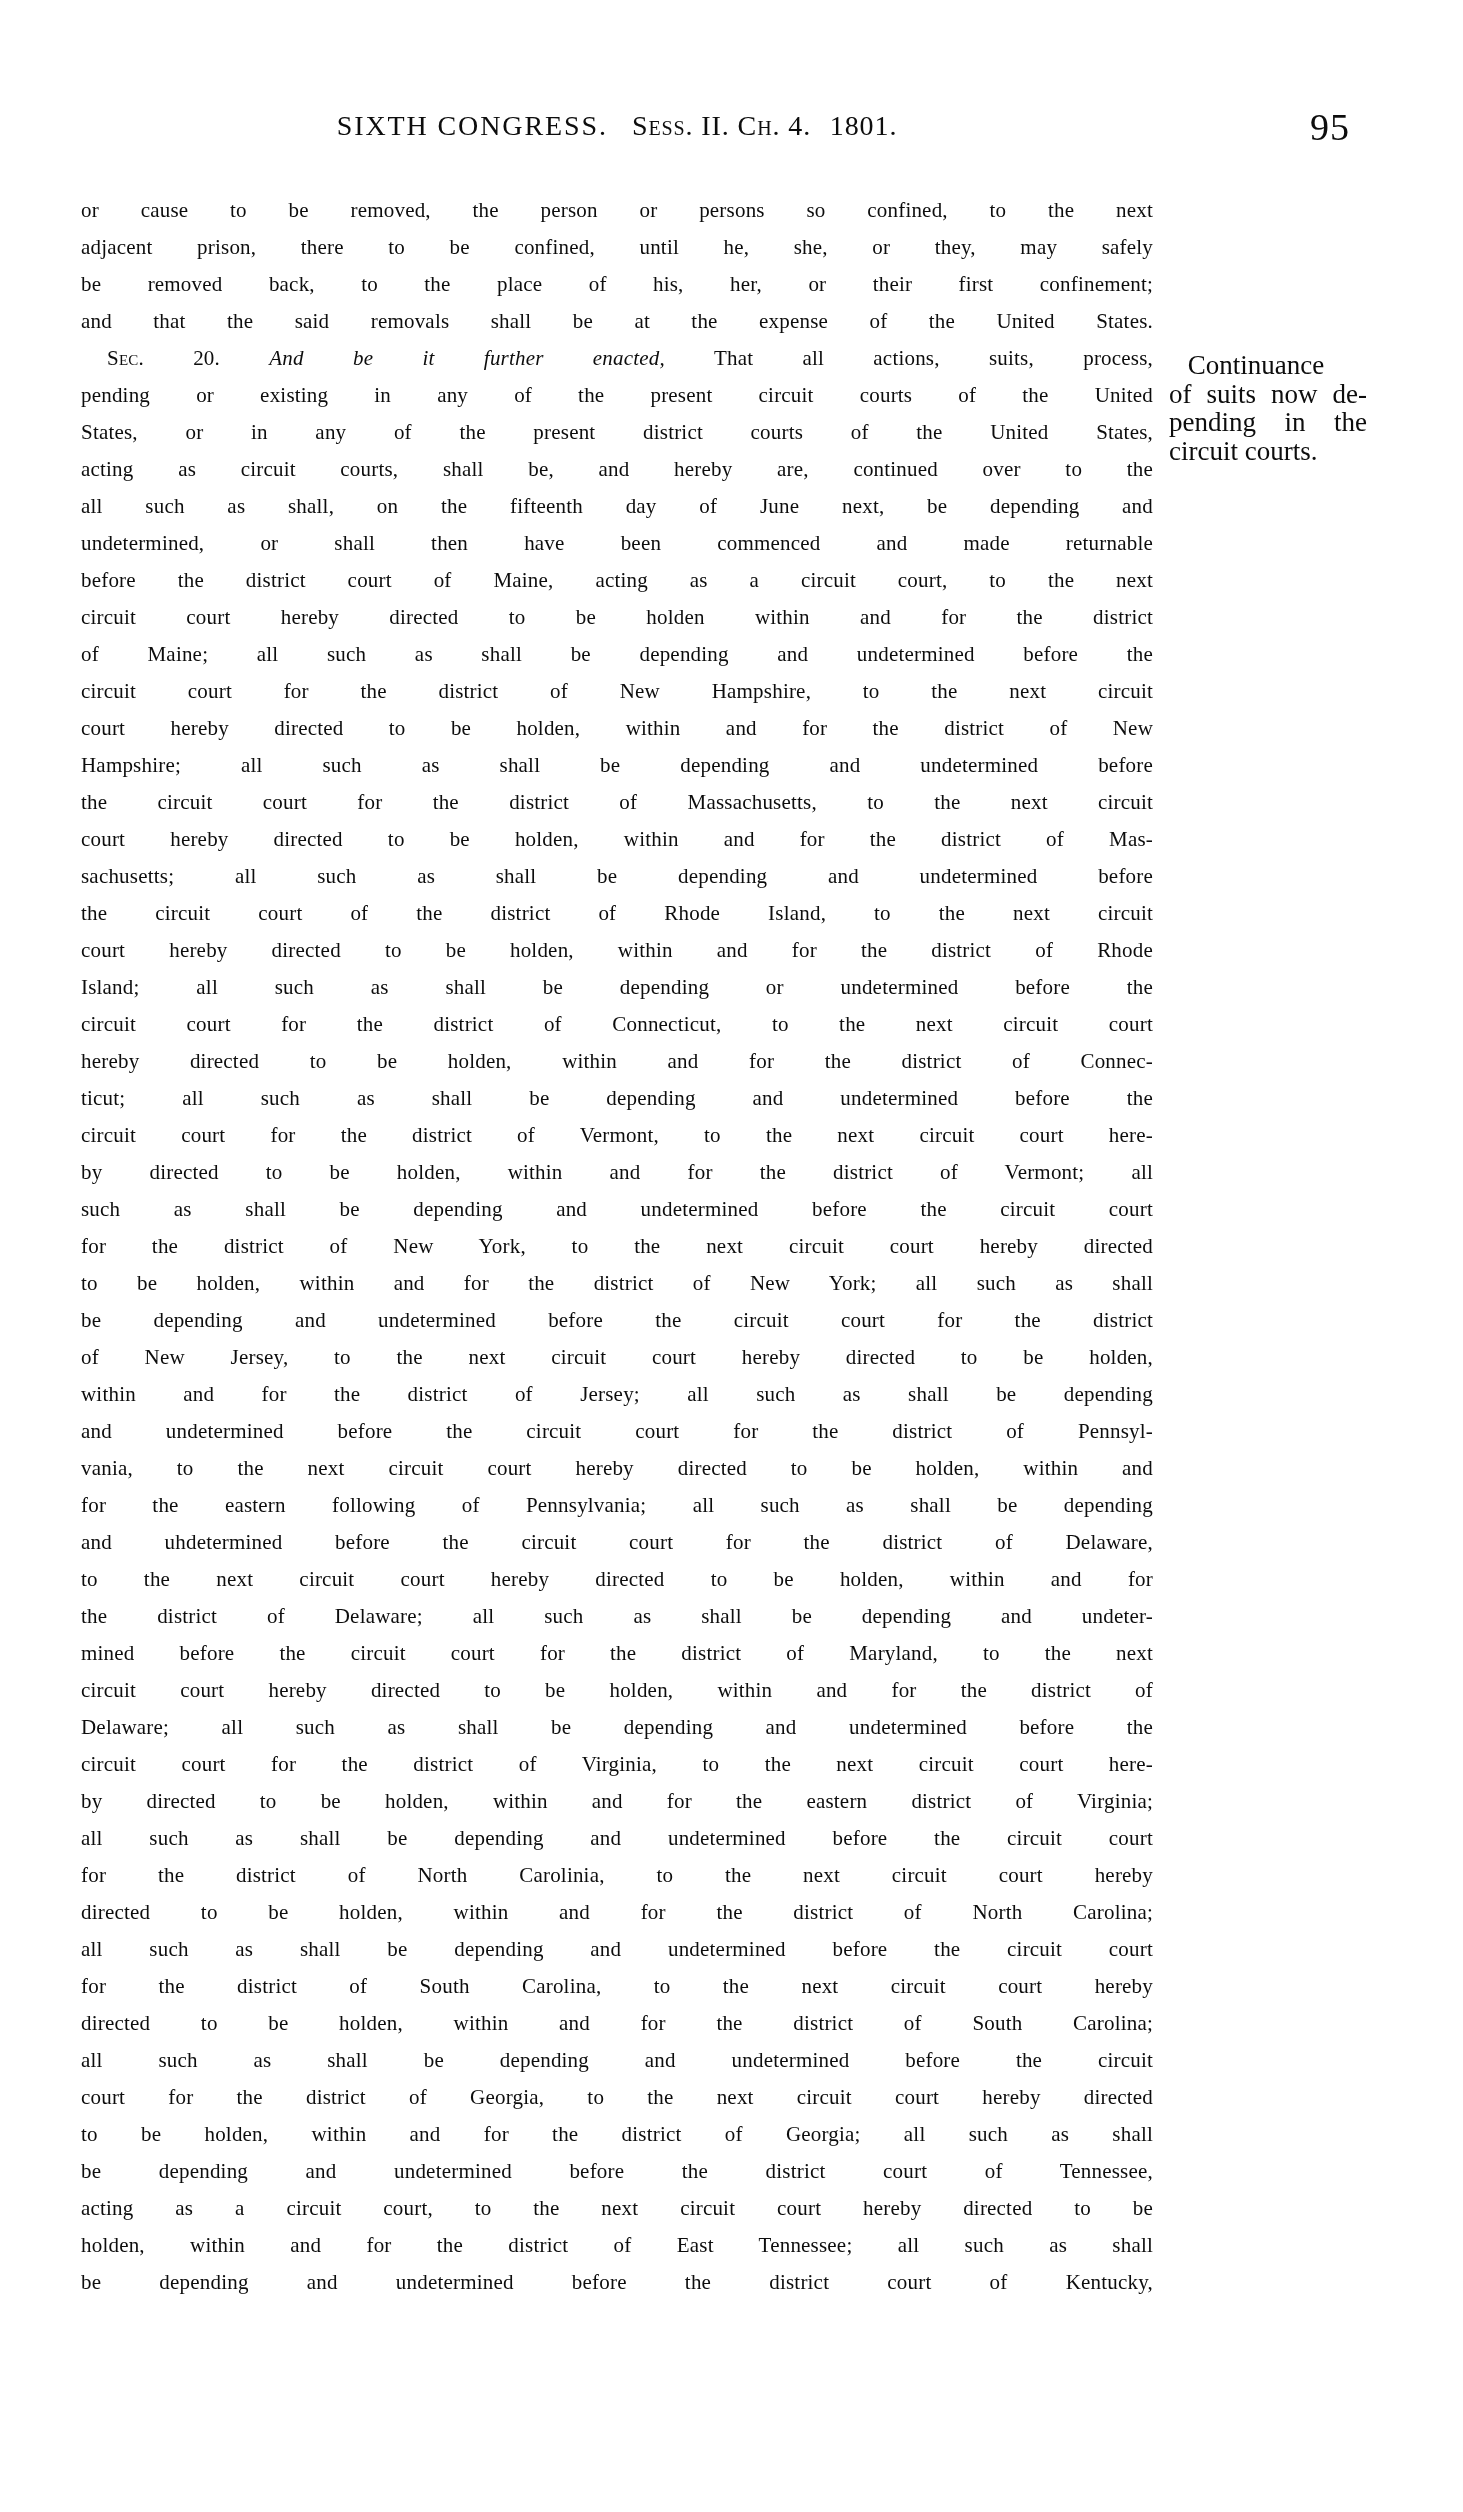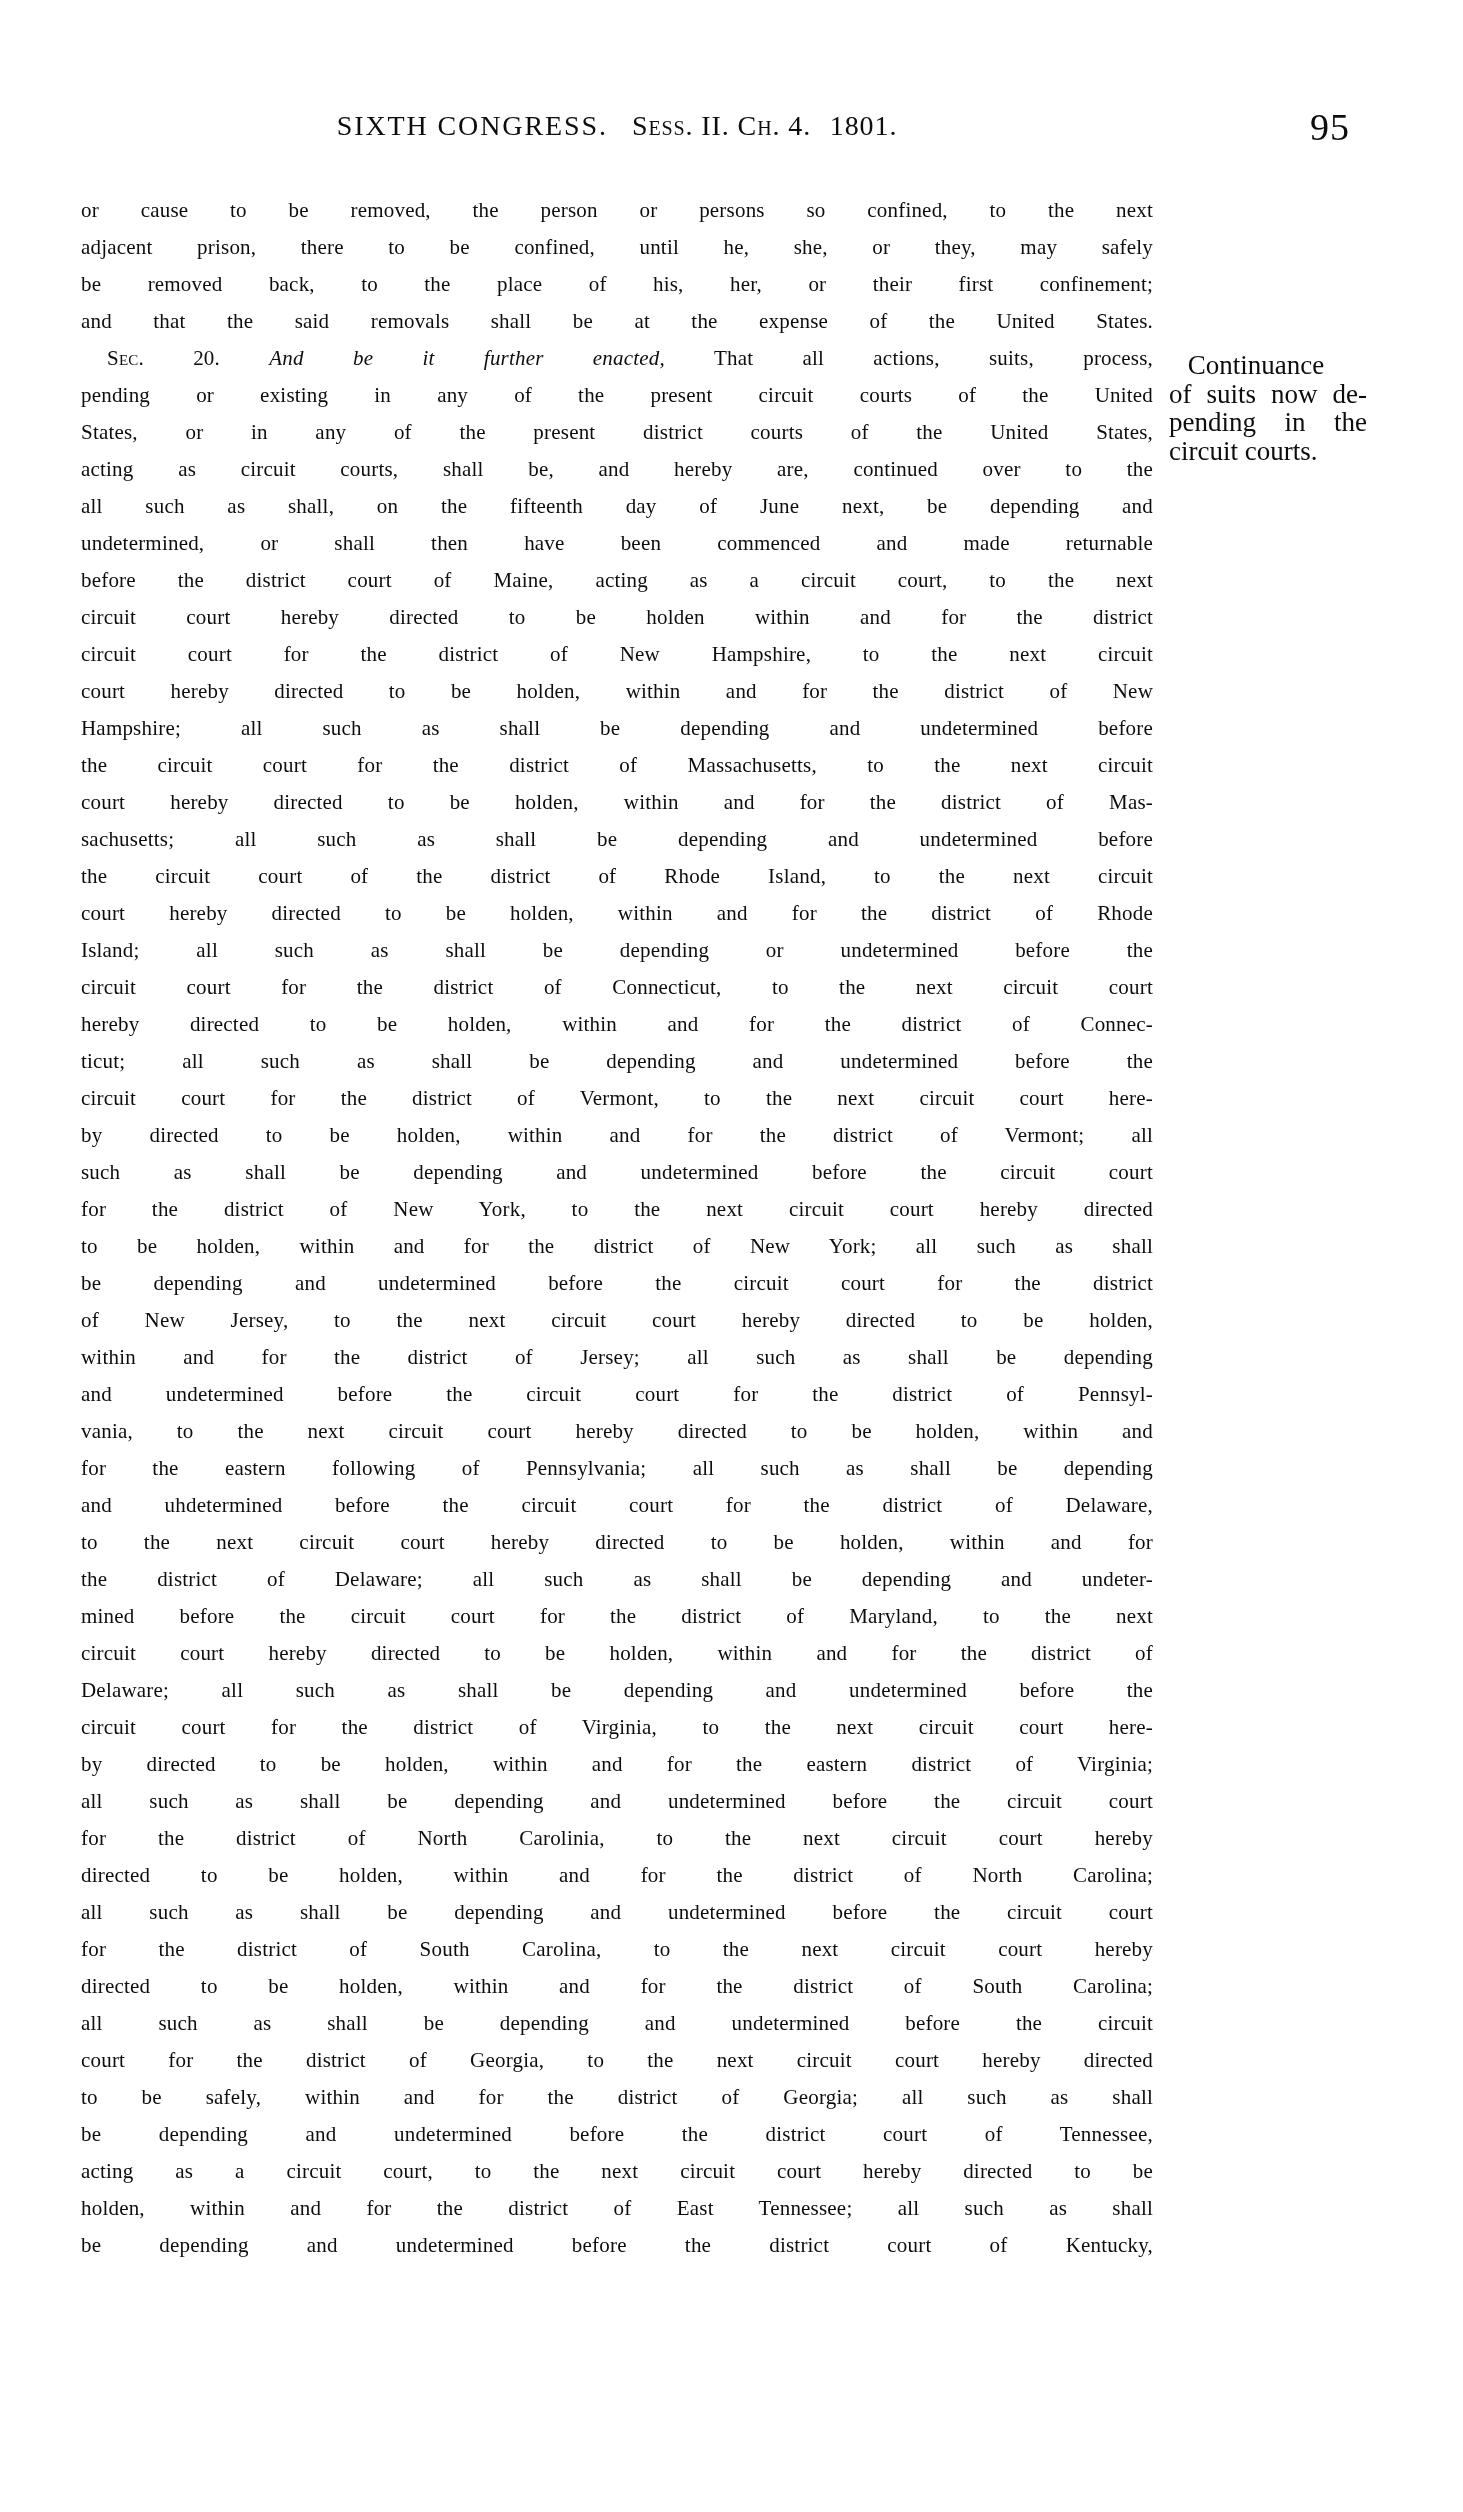--- a/index.html
+++ b/index.html
@@ -103,20 +103,21 @@
       </div>
       <div>
 
           <div class="line">pending or existing in any of the present circuit courts of the United</div>
           <div class="line">States, or in any of the present district courts of the United States,</div>
           <div class="line">acting as circuit courts, shall be, and hereby are, continued over to the</div>
           <div class="line">all such as shall, on the fifteenth day of June next, be depending and</div>
           <div class="line">undetermined, or shall then have been commenced and made returnable</div>
           <div class="line">before the district court of Maine, acting as a circuit court, to the next</div>
           <div class="line">circuit court hereby directed to be holden within and for the district</div>
+          <div class="line">of Maine; all such as shall be depending and undetermined before the</div>
           <div class="line">circuit court for the district of New Hampshire, to the next circuit</div>
           <div class="line">court hereby directed to be holden, within and for the district of New</div>
           <div class="line">Hampshire; all such as shall be depending and undetermined before</div>
           <div class="line">the circuit court for the district of Massachusetts, to the next circuit</div>
           <div class="line">court hereby directed to be holden, within and for the district of Mas-</div>
           <div class="line">sachusetts; all such as shall be depending and undetermined before</div>
           <div class="line">the circuit court of the district of Rhode Island, to the next circuit</div>
           <div class="line">court hereby directed to be holden, within and for the district of Rhode</div>
           <div class="line">Island; all such as shall be depending or undetermined before the</div>
           <div class="line">circuit court for the district of Connecticut, to the next circuit court</div>
@@ -142,21 +143,21 @@
           <div class="line">circuit court for the district of Virginia, to the next circuit court here-</div>
           <div class="line">by directed to be holden, within and for the eastern district of Virginia;</div>
           <div class="line">all such as shall be depending and undetermined before the circuit court</div>
           <div class="line">for the district of North Carolinia, to the next circuit court hereby</div>
           <div class="line">directed to be holden, within and for the district of North Carolina;</div>
           <div class="line">all such as shall be depending and undetermined before the circuit court</div>
           <div class="line">for the district of South Carolina, to the next circuit court hereby</div>
           <div class="line">directed to be holden, within and for the district of South Carolina;</div>
           <div class="line">all such as shall be depending and undetermined before the circuit</div>
           <div class="line">court for the district of Georgia, to the next circuit court hereby directed</div>
-          <div class="line">to be safely, within and for the district of Georgia; all such as shall</div>
+          <div class="line">to be holden, within and for the district of Georgia; all such as shall</div>
           <div class="line">be depending and undetermined before the district court of Tennessee,</div>
           <div class="line">acting as a circuit court, to the next circuit court hereby directed to be</div>
           <div class="line">holden, within and for the district of East Tennessee; all such as shall</div>
           <div class="line">be depending and undetermined before the district court of Kentucky,</div>
         </div>
     </div>
 
   </div>
 
   <div class="margin-note">

